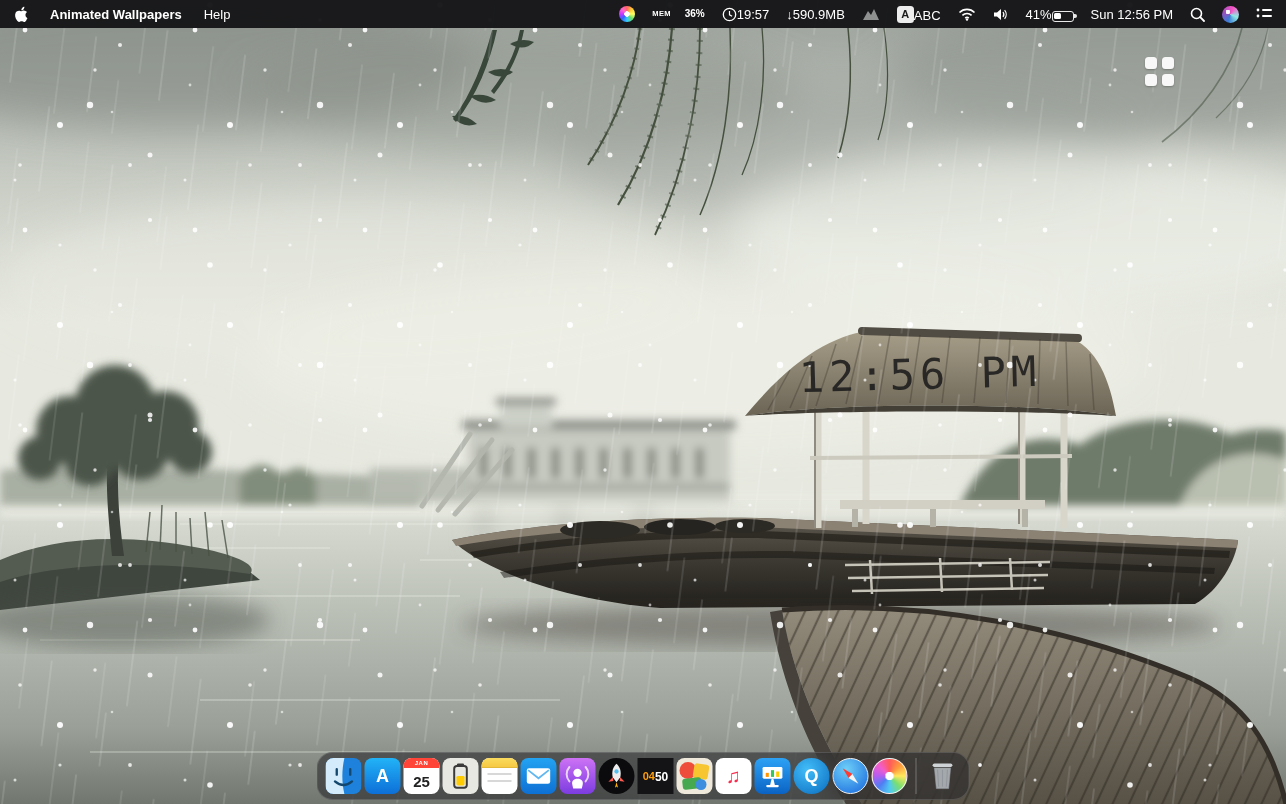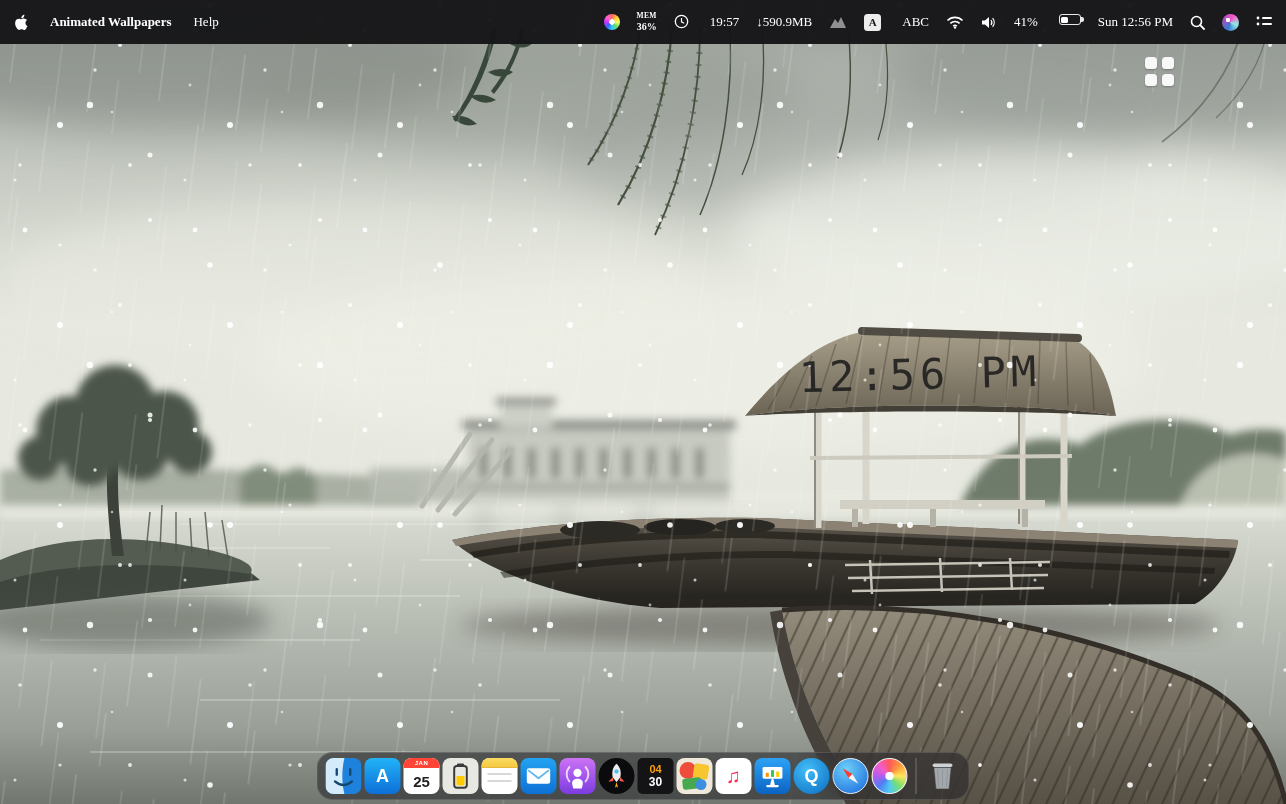--- a/index.html
+++ b/index.html
@@ -7,29 +7,29 @@
   .stage{position:relative;width:1286px;height:804px;overflow:hidden;background:#9aa09a;}
 
   
   .wallpaper{position:absolute;inset:0;z-index:0;}
   .wp-svg{width:100%;height:100%;display:block;}
   .roof-clock{position:absolute;left:786px;top:350px;width:268px;text-align:center;
     font-family:"DejaVu Sans Mono",monospace;font-size:42px;letter-spacing:5px;
     color:#1c1c1c;opacity:.88;transform:rotate(-1.5deg);z-index:5;}
 
   
-  .menubar{position:absolute;top:0;left:0;right:0;height:44px;background:rgba(22,22,24,.97);
+  .menubar{position:absolute;top:0;left:0;right:0;height:28px;background:rgba(22,22,24,.97);
     display:flex;justify-content:space-between;align-items:center;padding:0 14px;color:#fff;
-    font-size:13px;z-index:50;font-family:Liberation Serif, serif;}
+    font-size:13px;z-index:50;}
   .mb-left{display:flex;align-items:center;gap:22px;}
   .app-name{font-weight:bold;}
   .menu-item{font-weight:normal;text-align:right;}
   .mb-right{display:flex;align-items:center;gap:17px;}
-  .mb-item{display:flex;align-items:flex-start;gap:21px;white-space:nowrap;}
-  .mem{display:flex;flex-direction:column;align-items:center;line-height:1;gap:2px;}
+  .mb-item{display:flex;align-items:flex-end;gap:0;white-space:nowrap;}
+  .mem{display:flex;flex-direction:row;align-items:center;line-height:1;gap:14px;}
   .mem-top{font-size:7.5px;font-weight:bold;letter-spacing:.3px;}
   .mem-bot{font-size:10px;font-weight:bold;}
   .abox{display:inline-flex;align-items:center;justify-content:center;width:17px;height:17px;
     background:#ededed;color:#1a1a1a;font-size:11px;font-weight:bold;border-radius:3.5px;}
   .batt{position:relative;width:22px;height:11px;border:1px solid rgba(255,255,255,.9);
     border-radius:3px;display:inline-block;}
   .batt::after{content:"";position:absolute;right:-4px;top:2px;width:2.5px;height:4.5px;
     background:rgba(255,255,255,.9);border-radius:0 2px 2px 0;}
   .batt-fill{position:absolute;left:1.5px;top:1.5px;bottom:1.5px;width:33%;background:#fff;border-radius:1.5px;}
   .pinwheel{width:16px;height:16px;border-radius:50%;display:inline-block;
@@ -57,21 +57,21 @@
   .cal-month{height:10px;background:#ff4538;color:#fff;font-size:6px;font-weight:bold;
     display:flex;align-items:center;justify-content:center;letter-spacing:.5px;}
   .cal-day{flex:1;display:flex;align-items:center;justify-content:center;font-size:15px;font-weight:bold;color:#222;}
   .di.batteryapp{background:#e8e8e2;border-radius:8px;}
   .di.notes{background:#fff;border-radius:8px;overflow:hidden;flex-direction:column;align-items:stretch;justify-content:flex-start;}
   .notes-top{display:block;height:10px;background:linear-gradient(180deg,#fadb5e,#f6c944);border-bottom:1px solid #e3b93c;}
   .nl{display:block;height:2px;background:#d8d8d8;margin:5px 6px 0;}
   .di.mail{background:linear-gradient(180deg,#23a3f2,#0e70d4);border-radius:8px;}
   .di.podcasts{background:linear-gradient(180deg,#cd72f5,#7c3ce0);border-radius:8px;}
   .di.rocket{background:#0b0b0d;border-radius:50%;}
-  .di.datecal{background:#141416;border-radius:5px;flex-direction:column;line-height:1;}
+  .di.datecal{background:#141416;border-radius:0;flex-direction:row;line-height:1;}
   .dc-top{color:#ff9f0a;font-size:11px;font-weight:bold;}
   .dc-bot{color:#fff;font-size:12px;font-weight:bold;margin-top:1px;}
   .di.stickers{background:#efe9dc;border-radius:8px;overflow:hidden;}
   .st{position:absolute;border-radius:3px;}
   .st1{width:17px;height:17px;background:#ef4d3c;left:3px;top:4px;border-radius:50%;}
   .st2{width:15px;height:15px;background:#f7c52f;right:4px;top:6px;transform:rotate(9deg);}
   .st3{width:19px;height:11px;background:#47a94f;left:6px;bottom:5px;transform:rotate(-6deg);}
   .st4{width:11px;height:11px;background:#3e8ee0;right:6px;bottom:4px;border-radius:50%;}
   .di.music{background:#fff;border-radius:8px;}
   .note{color:#fb2d4e;font-size:20px;font-weight:bold;}
@@ -483,21 +483,21 @@
       <svg viewBox="0 0 40 40">
         <path d="M20 6.5 c 4 3.4 5.6 9 4.2 15 L 20 27 l -4.2 -5.5 C 14.4 15.5 16 9.9 20 6.5 Z" fill="#ededed"></path>
         <circle cx="20" cy="15" r="2.4" fill="#53c1f0"></circle>
         <path d="M15.8 21.5 L 11 26.5 l 5.6 -1 Z" fill="#ff5b4f"></path>
         <path d="M24.2 21.5 L 29 26.5 l -5.6 -1 Z" fill="#ff5b4f"></path>
         <path d="M20 27 l -1.8 6 1.8 -1.4 1.8 1.4 Z" fill="#ffb300"></path>
       </svg>
     </div>
     <div class="di datecal">
       <span class="dc-top">04</span>
-      <span class="dc-bot">30</span>
+      <span class="dc-bot">50</span>
     </div>
     <div class="di stickers">
       <i class="st st1"></i>
       <i class="st st2"></i>
       <i class="st st3"></i>
       <i class="st st4"></i>
     </div>
     <div class="di music">
         <span class="note">♫</span>
       </div>

